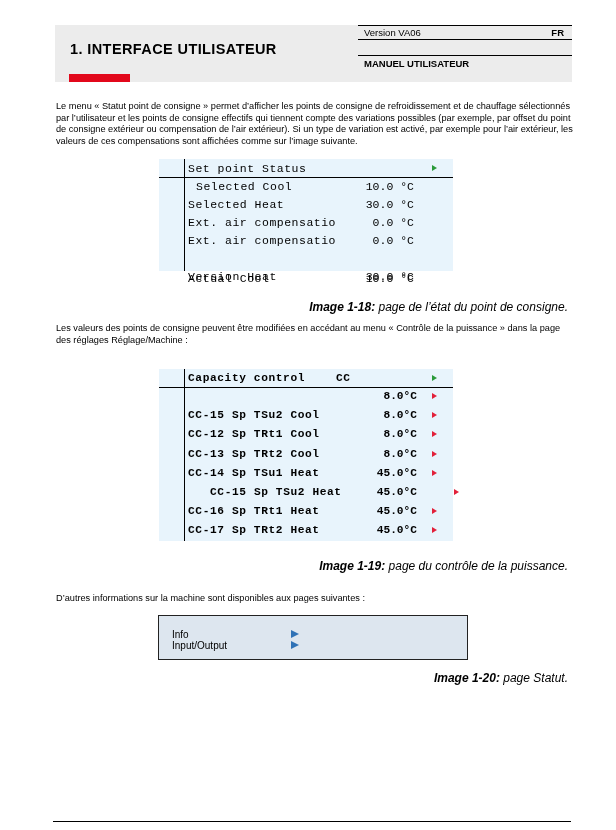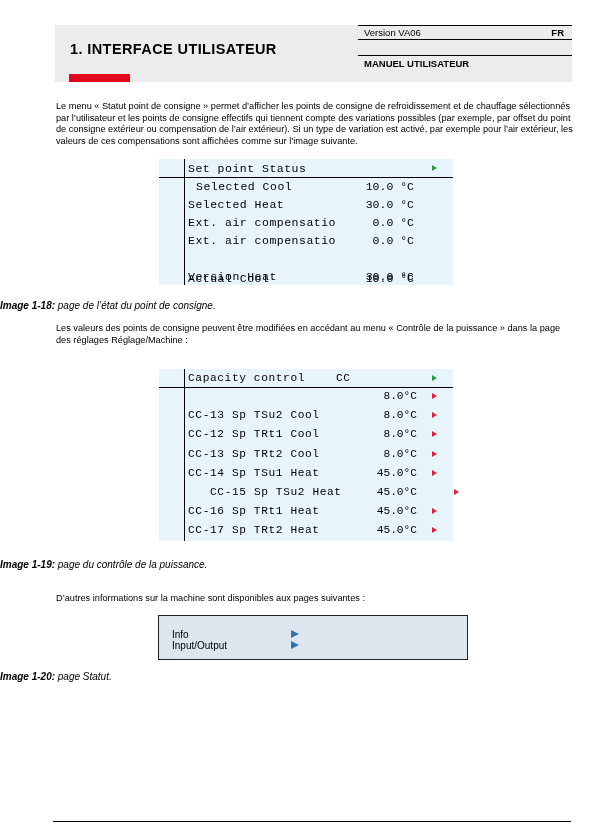--- a/index.html
+++ b/index.html
@@ -22,25 +22,25 @@
   .lcd { position:absolute; left:159px; width:294px; background:#e8f4fc;
          font-family:"Liberation Mono", monospace; font-size:11.5px; }
   .lcd .vline { position:absolute; left:25px; top:0; bottom:0; width:1px; background:#000; }
   .lcd .hline { position:absolute; left:0; right:0; height:1px; background:#000; }
   .lcd .row { position:absolute; left:29px; right:0; height:17px; line-height:17px; }
   .lcd .lbl { position:absolute; left:0; white-space:pre; letter-spacing:0.5px; }
   .lcd .val { position:absolute; white-space:pre; text-align:right; }
   .lcd .arr { position:absolute; width:0; height:0; border-top:3.5px solid transparent;
               border-bottom:3.5px solid transparent; }
   .lcd1 .val { right:39px; }
-  .lcd2 { font-weight:normal; font-size:11.2px; }
+  .lcd2 { font-weight:bold; font-size:11.2px; }
   .lcd2 .lbl { letter-spacing:0.6px; }
   .lcd2 .val { right:36px; }
 
-  .caption { position:absolute; left:0; width:568px; text-align:left; font-size:10px; }
+  .caption { position:absolute; left:0; width:568px; text-align:right; font-size:12px; }
   .caption b { font-style:italic; }
   .caption i { font-style:italic; }
 
   
   .status { position:absolute; left:158px; top:615px; width:308px; height:43px;
             background:#dde6ef; border:1px solid #222; }
   .status-head { position:absolute; left:0; top:0; right:0; height:10px; background:#7ab2e2;
                  font-size:8.2px; line-height:10px; padding-left:2px; }
   .status-item { position:absolute; left:13px; font-size:10px; }
   .status-arr { position:absolute; left:132px; width:0; height:0;
@@ -60,21 +60,21 @@
     <div class="hdr-version">Version VA06</div>
     <div class="hdr-lang">FR</div>
     <div class="hdr-line" style="top:14px"></div>
     <div class="hdr-line" style="top:30px"></div>
     <div class="hdr-manual">MANUEL UTILISATEUR</div>
   </div>
 </div>
 
 <div class="para" style="top:101px">Le menu « Statut point de consigne » permet d’afficher les points de consigne de refroidissement et de chauffage sélectionnés par l’utilisateur et les points de consigne effectifs qui tiennent compte des variations possibles (par exemple, par offset du point de consigne extérieur ou compensation de l’air extérieur). Si un type de variation est activé, par exemple pour l’air extérieur, les valeurs de ces compensations sont affichées comme sur l’image suivante.</div>
 
-<div class="lcd lcd1" style="top:159px; height:126px;">
+<div class="lcd lcd1" style="top:159px; height:112px;">
   <div class="vline"></div>
   <div class="hline" style="top:18px"></div>
   <div class="row" style="top:1px">
     <span class="lbl">Set point Status</span>
     <span class="arr" style="left:244px; top:5px; border-left:5px solid #2a9a3a;"></span>
   </div>
   <div id="sp-rows">
       <div class="row" style="top: 19px; margin-left: 8px;">
         <span class="lbl">Selected Cool</span>
         <span class="val">10.0 °C</span>
@@ -115,21 +115,21 @@
     <span class="lbl">Capacity control</span>
     <span class="lbl" style="left:148px">CC</span>
     <span class="arr" style="left:244px; top:5px; border-left:5px solid #2a9a3a;"></span>
   </div>
   <div id="cc-rows">
       <div class="row" style="top: 19px;">
         <span class="val">8.0°C</span>
         <span class="arr" style="left:244px; top:5px; border-left:5px solid #e2203a;"></span>
       </div>
       <div class="row" style="top: 38.2px;">
-        <span class="lbl">CC-13 Sp TSu2 Cool</span>
+        <span class="lbl">CC-15 Sp TSu2 Cool</span>
         <span class="val">8.0°C</span>
         <span class="arr" style="left:244px; top:5px; border-left:5px solid #e2203a;"></span>
       </div>
       <div class="row" style="top: 57.4px;">
         <span class="lbl">CC-12 Sp TRt1 Cool</span>
         <span class="val">8.0°C</span>
         <span class="arr" style="left:244px; top:5px; border-left:5px solid #e2203a;"></span>
       </div>
       <div class="row" style="top: 76.6px;">
         <span class="lbl">CC-13 Sp TRt2 Cool</span>

